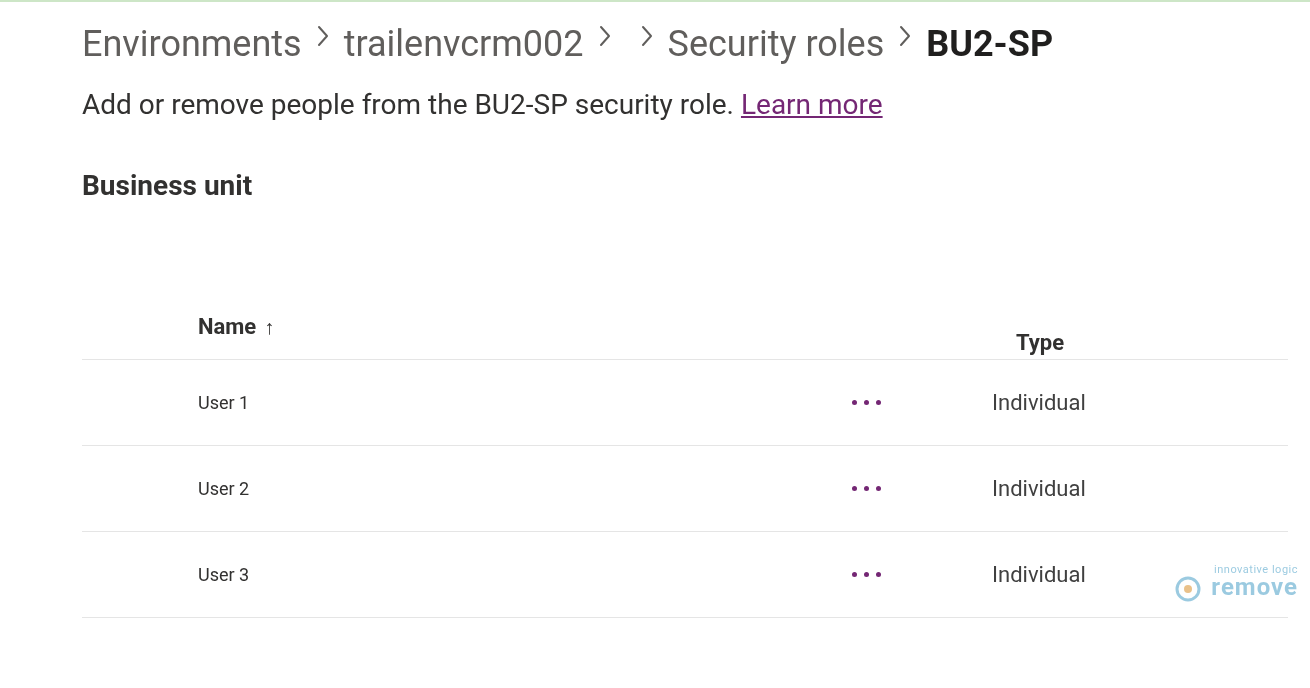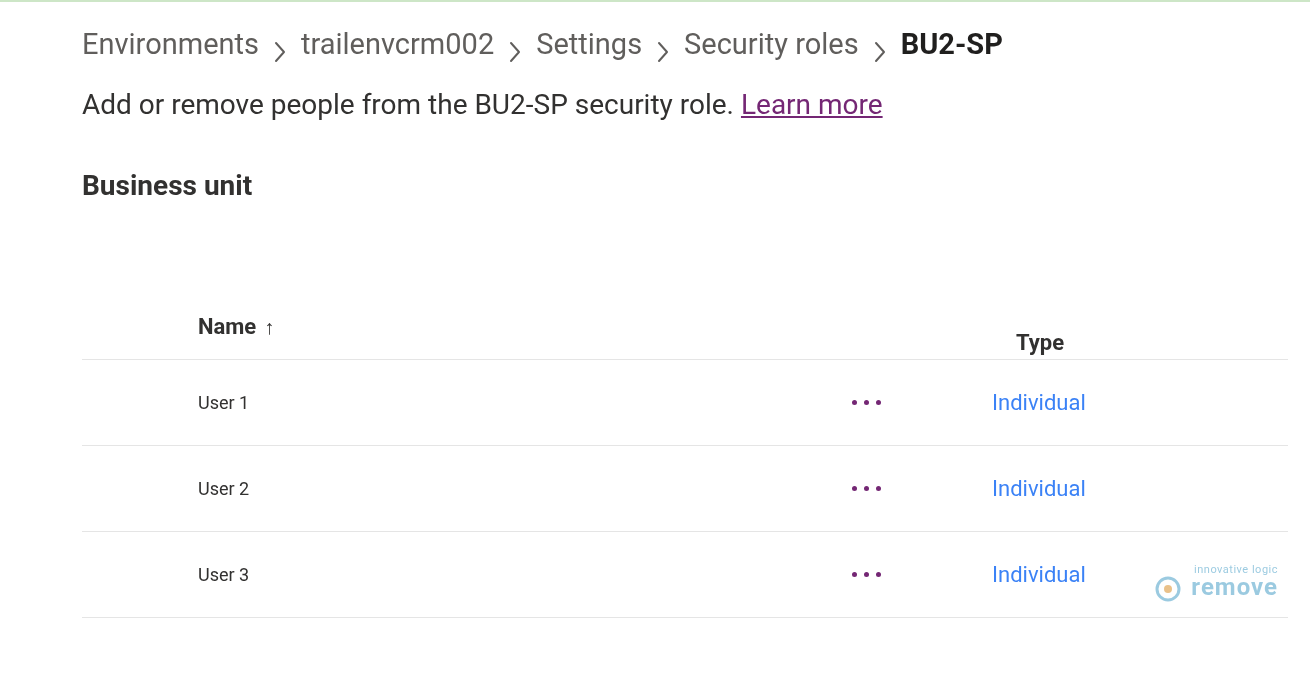--- a/index.html
+++ b/index.html
@@ -15,23 +15,23 @@
   .top-edge {
     height: 2px;
     background: #cde6c7;
   }
   .page {
     padding: 22px 0 0 82px;
     position: relative;
   }
   .breadcrumb {
     display: flex;
-    align-items: flex-end;
+    align-items: flex-start;
     flex-wrap: wrap;
-    font-size: 29px;
+    font-size: 36px;
     font-weight: 400;
     color: #605e5c;
     line-height: 40px;
   }
   .breadcrumb .crumb {
     color: #605e5c;
     cursor: pointer;
   }
   .breadcrumb .chev {
     display: inline-flex;
@@ -128,25 +128,25 @@
   }
   .col-more .dots span {
     width: 5px;
     height: 5px;
     border-radius: 50%;
     background: #742774;
     display: inline-block;
   }
   .col-type {
     font-size: 22px;
-    color: #3b82f6;
+    color: #404040;
   }
   .watermark {
     position: absolute;
-    right: 32px;
+    right: 12px;
     bottom: 10px;
     opacity: 0.55;
     pointer-events: none;
     margin-top: 8px;
   }
   .wm-top {
     font-size: 11px;
     color: #4aa0c8;
     text-align: right;
     letter-spacing: 0.5px;
@@ -177,21 +177,20 @@
       <svg width="14" height="24" viewBox="0 0 14 24" fill="none">
           <path d="M3 3 L11 12 L3 21" stroke="#605e5c" stroke-width="2" fill="none" stroke-linecap="round" stroke-linejoin="round"></path>
         </svg>
     </span>
     <span class="crumb">trailenvcrm002</span>
     <span class="chev">
       <svg width="14" height="24" viewBox="0 0 14 24" fill="none">
           <path d="M3 3 L11 12 L3 21" stroke="#605e5c" stroke-width="2" fill="none" stroke-linecap="round" stroke-linejoin="round"></path>
         </svg>
     </span>
-    <span class="crumb">Settings</span>
     <span class="chev">
       <svg width="14" height="24" viewBox="0 0 14 24" fill="none">
           <path d="M3 3 L11 12 L3 21" stroke="#605e5c" stroke-width="2" fill="none" stroke-linecap="round" stroke-linejoin="round"></path>
         </svg>
     </span>
     <span class="crumb">Security roles</span>
     <span class="chev">
       <svg width="14" height="24" viewBox="0 0 14 24" fill="none">
           <path d="M3 3 L11 12 L3 21" stroke="#605e5c" stroke-width="2" fill="none" stroke-linecap="round" stroke-linejoin="round"></path>
         </svg>

